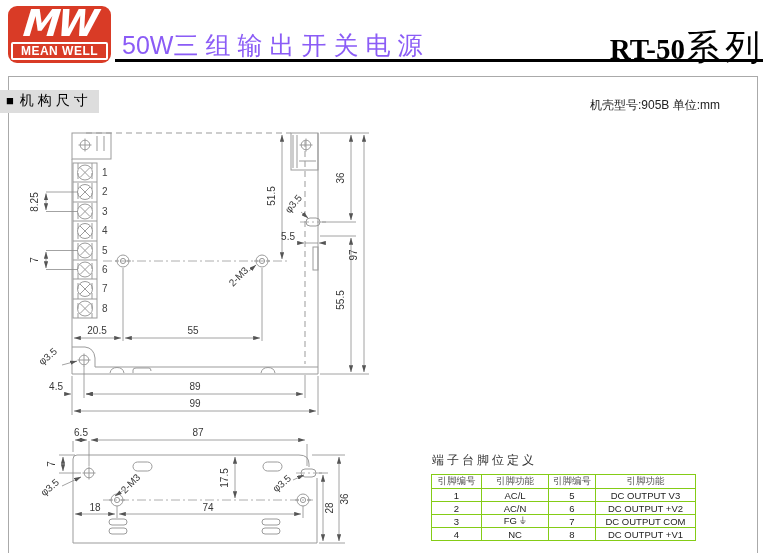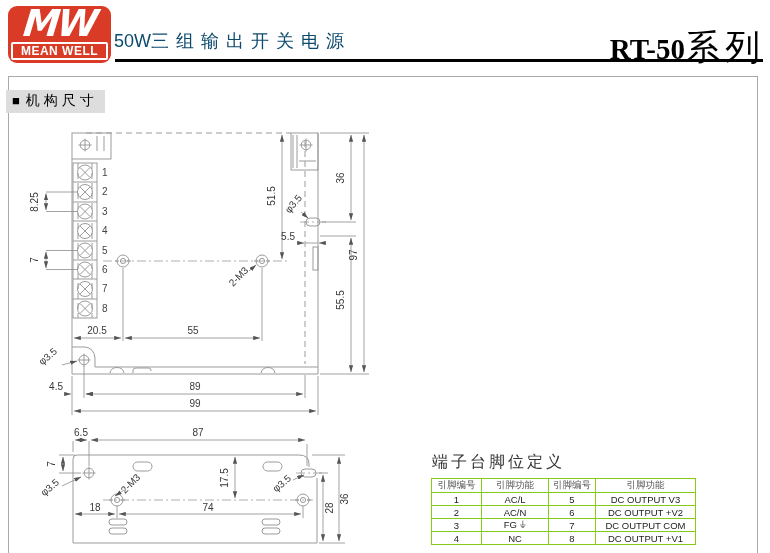--- a/index.html
+++ b/index.html
@@ -8,48 +8,48 @@
 
   
   .logo{position:absolute;left:8px;top:6px;width:103px;height:57px;background:#d93b26;
         border-radius:9px;overflow:hidden;}
   .logo-mw{position:absolute;top:-4px;left:0;right:0;text-align:center;
            font-family:"DejaVu Sans",sans-serif;font-style:italic;font-weight:bold;
            font-size:37px;color:#fff;letter-spacing:-3px;transform:skewX(-6deg);}
   .logo-name{position:absolute;left:3px;right:3px;bottom:3px;border:2px solid #fff;
              border-radius:2px;text-align:center;font-size:12px;font-weight:bold;
              color:#fff;letter-spacing:.5px;line-height:14px;margin-top:32px;}
-  .title{position:absolute;left:114px;top:29px;font-size:18px;color:#0c4a6e;white-space:nowrap;}
+  .title{position:absolute;left:122px;top:29px;font-size:25px;color:#8b5cf6;white-space:nowrap;}
   .title .cjk{letter-spacing:7px;}
   .series{position:absolute;right:5px;top:24px;white-space:nowrap;}
   .series .model{font-size:29px;font-weight:bold;color:#000;font-family:Liberation Serif, serif;}
   .series .suffix{font-size:35px;color:#000;letter-spacing:5px;}
   .rule{position:absolute;left:115px;top:59px;width:648px;height:3px;background:#000;}
 
   
   .content-box{position:absolute;left:8px;top:76px;width:748px;height:492px;
                border:1px solid #aaa;background:#fff;}
-  .section-chip{position:absolute;left:6px;top:90px;background:#ddd;padding:2px 7px 3px 6px;
+  .section-chip{position:absolute;left:0;top:90px;background:#ddd;padding:2px 7px 3px 6px;
                 font-size:14px;color:#000;white-space:nowrap;}
   .section-chip .marker{font-size:13px;margin-right:6px;}
   .section-chip .lbl{letter-spacing:4px;}
   .case-note{position:absolute;left:590px;top:97px;font-size:12px;color:#222;white-space:nowrap;}
 
   
   svg.draw{position:absolute;left:0;top:0;}
   .ol{stroke:#9b9b9b;fill:none;stroke-width:1;}
   .dl{stroke:#8c8c8c;fill:none;stroke-width:.8;}
   .cl{stroke:#9b9b9b;fill:none;stroke-width:.8;stroke-dasharray:9 3 2 3;}
   .dsh{stroke-dasharray:6 4;}
   text.dim{fill:#383838;font-size:10px;font-family:"Liberation Sans",sans-serif;}
   text.tnum{fill:#444;font-size:10px;font-family:"Liberation Sans",sans-serif;}
 
   
   .pin-wrap{position:absolute;left:431px;top:452px;}
-  .pin-title{font-size:16px;color:#333;letter-spacing:3px;margin:0 0 5px 1px;}
+  .pin-title{font-size:12px;color:#333;letter-spacing:3px;margin:0 0 5px 1px;}
   table.pin{border-collapse:collapse;}
   table.pin th,table.pin td{border:1px solid #84cc16;font-size:9.5px;height:12px;
       padding:0 2px;text-align:center;font-weight:normal;white-space:nowrap;}
   table.pin th{color:#555;}
   table.pin td{color:#222;}
   .c1{width:45px}.c2{width:62px}.c3{width:42px}.c4{width:95px}
 </style>
 </head>
 <body>
 
@@ -60,20 +60,21 @@
     <div class="logo-name">MEAN WELL</div>
   </div>
   <div class="title"><span>50W</span><span class="cjk">三组输出开关电源</span></div>
   <div class="series"><span class="model">RT-50</span><span class="suffix">系列</span></div>
   <div class="rule"></div>
 
   <div class="content-box"></div>
   <div class="section-chip">
     <span class="marker">■</span><span class="lbl">机构尺寸</span>
   </div>
+  <div class="case-note">机壳型号:905B 单位:mm</div>
 
   <svg class="draw" width="770" height="553" viewBox="0 0 770 553">
     <defs>
       <marker id="arw" viewBox="0 0 10 6" markerWidth="9" markerHeight="5.5" refX="9.5" refY="3" orient="auto-start-reverse">
         <path d="M0,0 L10,3 L0,6 Z" fill="#555"></path>
       </marker>
       <g id="tscrew">
         <circle r="7.5" class="ol"></circle>
         <line x1="-5" y1="-5" x2="5" y2="5" class="ol"></line>
         <line x1="-5" y1="5" x2="5" y2="-5" class="ol"></line>

